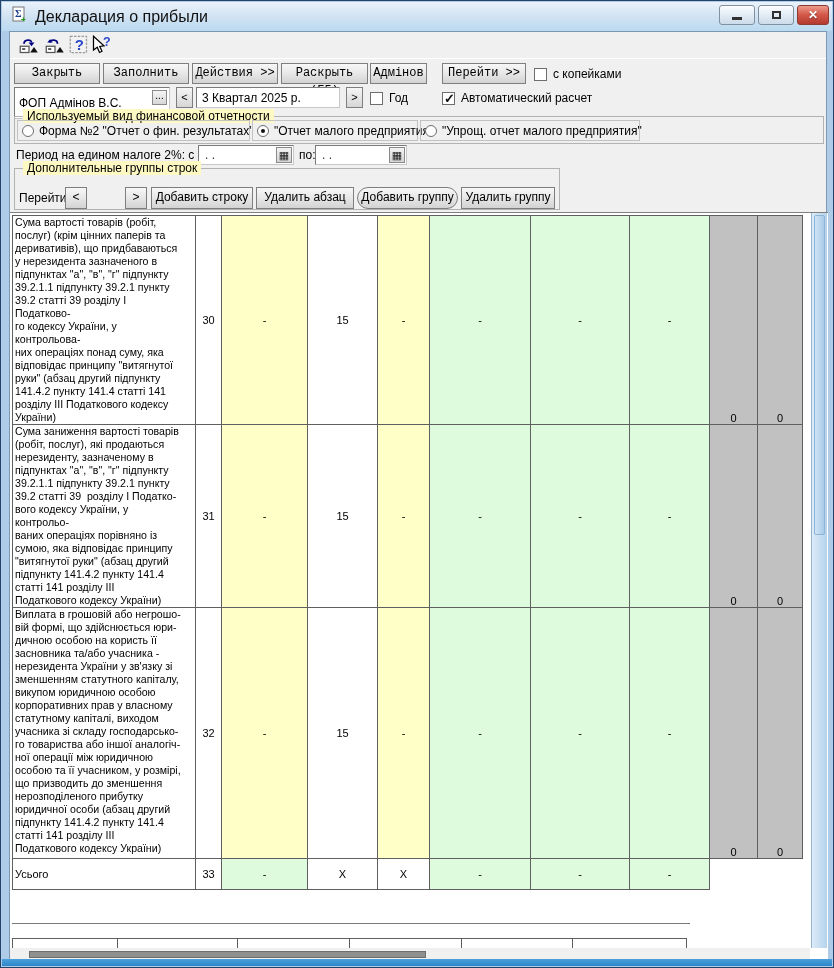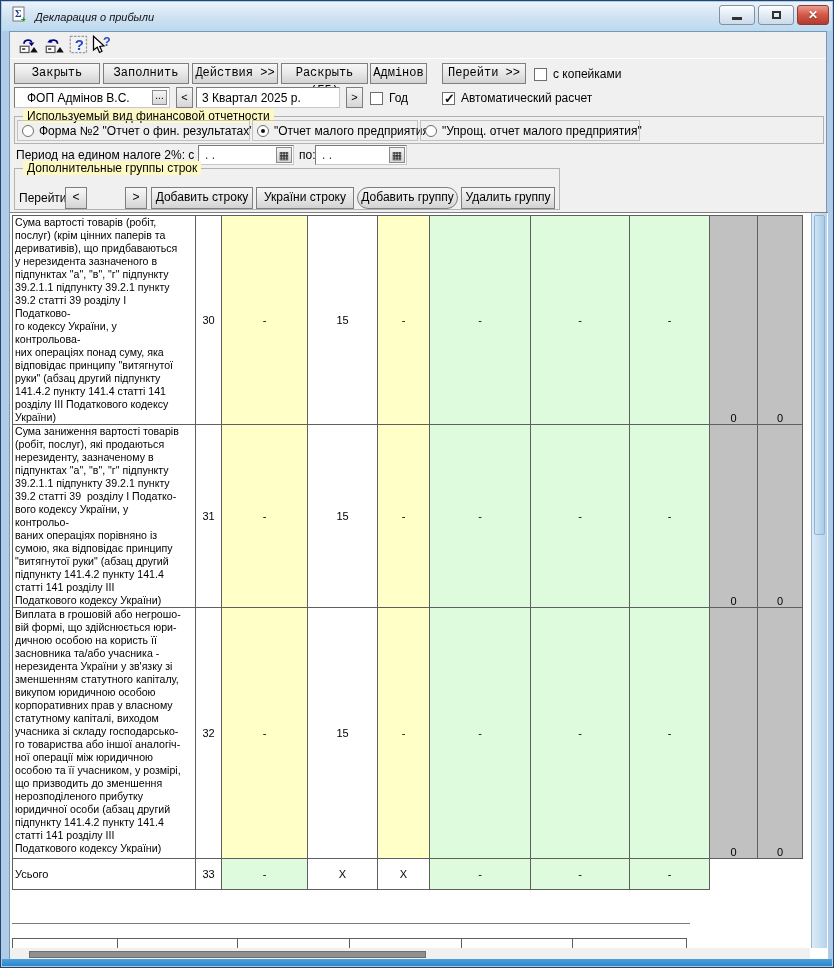--- a/index.html
+++ b/index.html
@@ -6,21 +6,21 @@
   body { background:#888; font-family:"Liberation Sans", sans-serif; }
   .window { position:relative; width:834px; height:968px; background:#aecbe7;
             border:1px solid #24436b; overflow:hidden; }
   .frame-bottom { position:absolute; left:1px; right:1px; bottom:1px; height:7px;
             background:linear-gradient(#4ba0dd,#2f86c8); }
 
   
   .titlebar { position:absolute; left:1px; top:1px; right:1px; height:29px;
       background:linear-gradient(#eaf3fb,#cfe1f2 55%,#badaf0);
       display:flex; align-items:center; padding-left:9px; }
-  .title-text { font-size:11px; color:#111; margin-left:7px;font-style:italic; }
+  .title-text { font-size:16px; color:#111; margin-left:7px; }
   .winbtn { position:absolute; top:4px; height:20px; border:1px solid #82919f;
       border-radius:3px; background:linear-gradient(#fdfeff,#e4edf6 45%,#ccdbe9);
       display:flex; align-items:center; justify-content:center; cursor:default; }
   .winbtn.min { left:718px; width:36px; }
   .winbtn.max { left:757px; width:36px; }
   .winbtn.close { left:796px; width:32px;
       background:linear-gradient(#eb9c8d,#d4594a 48%,#b33a2f); border-color:#8e3a33; }
   .glyph-min { width:10px; height:3px; background:#303030; margin-top:6px; }
   .glyph-max { width:9px; height:8px; border:2px solid #303030; }
   .glyph-close { color:#fff; font-weight:bold; font-size:12px; line-height:12px;
@@ -39,22 +39,22 @@
   .row1 { top:31px; }
 
   .checkwrap { position:absolute; display:flex; align-items:center; font-size:12px; }
   .checkbox { width:13px; height:13px; background:#fff; border:1px solid #6e6e6e;
       display:inline-block; margin-right:6px; position:relative; flex:none; }
   .checkbox.checked::after { content:"✓"; position:absolute; left:1px; top:-2px;
       font-size:13px; font-weight:bold; color:#111; }
 
   .sunken { background:#fff; border:1px solid #7a7a7a; border-right-color:#c8c8c8;
       border-bottom-color:#c8c8c8; font-size:12px; }
-  .combo { position:absolute; left:4px; top:55px; width:156px; height:21px;
-      display:flex; align-items:center; padding-left:12px; }
+  .combo { position:absolute; left:4px; top:55px; width:156px; height:32px;
+      display:flex; align-items:center; padding-left:4px; }
   .combo-btn { position:absolute; right:2px; top:2px; width:15px; height:15px;
       background:linear-gradient(#f5f5f5,#d7d7d7); border:1px solid #8a8a8a;
       font-size:10px; line-height:10px; text-align:center; }
   .navbtn { position:absolute; top:55px; width:17px; height:21px;
       background:linear-gradient(#f5f5f5,#d6d6d6); border:1px solid #7e7e7e;
       font-size:11px; text-align:center; line-height:18px; }
   .periodfield { position:absolute; left:186px; top:55px; width:144px; height:21px;
       display:flex; align-items:center; padding-left:5px; }
 
   .grp { position:absolute; border:1px solid #b2b2b2; }
@@ -226,21 +226,21 @@
       <span> .  .</span>
       <span class="calbtn">▦</span>
     </div>
 
     <div class="grp" style="left:4px;top:136px;width:546px;height:42px;">
       <span class="grp-label">Дополнительные группы строк</span>
       <span class="lbl" style="left:4px;top:22px;">Перейти</span>
       <div class="grpbtn" style="left:50px;width:22px;">&lt;</div>
       <div class="grpbtn" style="left:110px;width:22px;">&gt;</div>
       <div class="grpbtn" style="left:136px;width:102px;">Добавить строку</div>
-      <div class="grpbtn" style="left:241px;width:98px;">України строку</div>
+      <div class="grpbtn" style="left:241px;width:98px;">Удалить абзац</div>
       <div class="grpbtn" style="left:342px;width:101px;border-radius:11px;">Добавить группу</div>
       <div class="grpbtn" style="left:446px;width:94px;">Удалить группу</div>
     </div>
 
     <div class="tarea">
       <table class="maintbl">
         <colgroup>
           <col style="width:183px">
             <col style="width:26px">
             <col style="width:86px">

